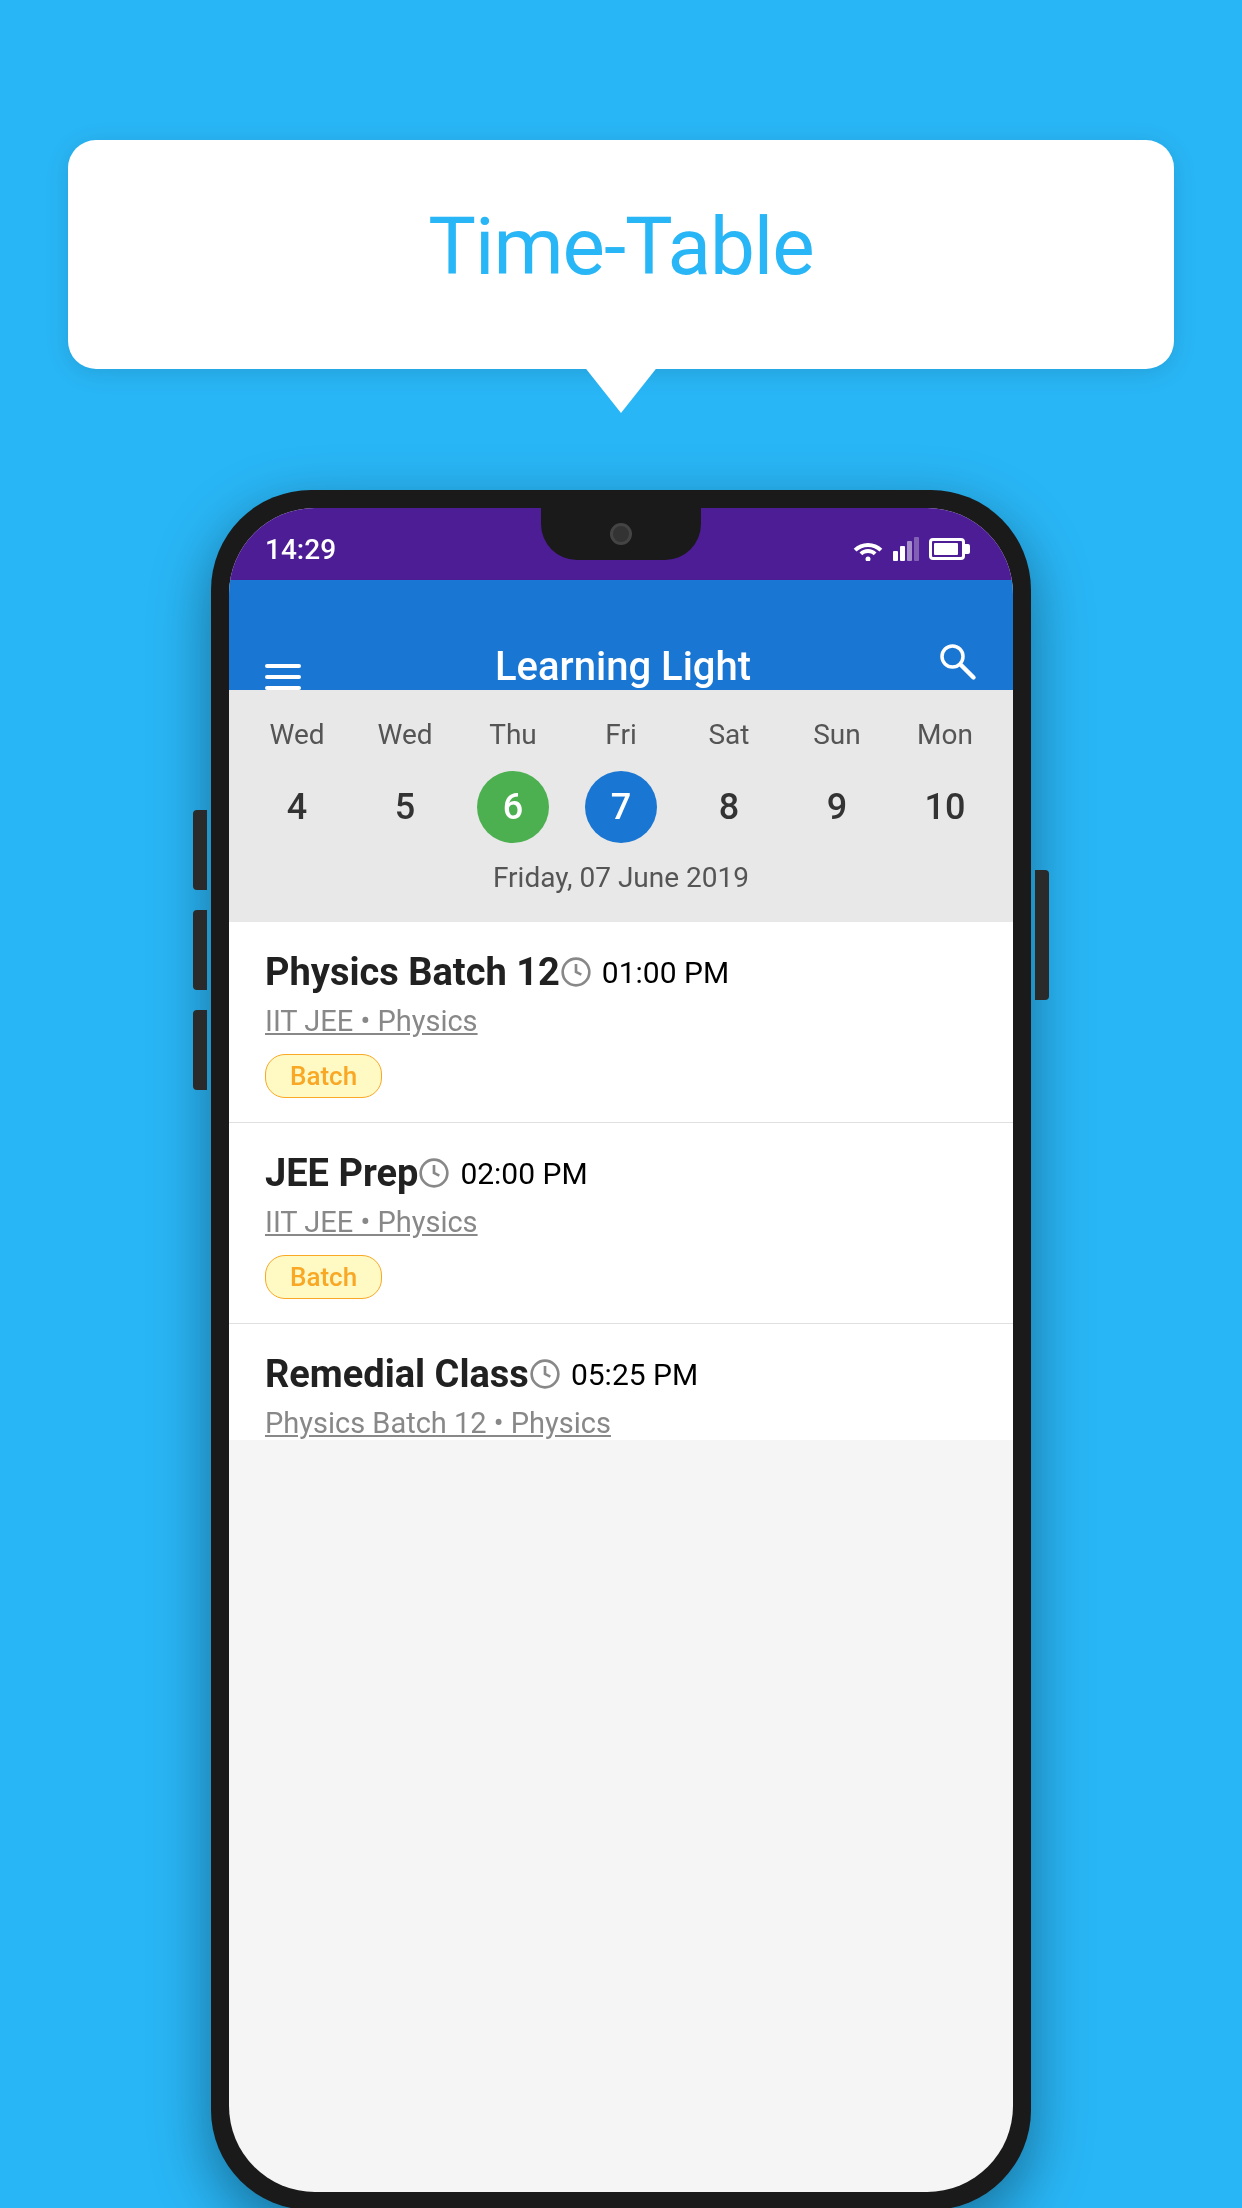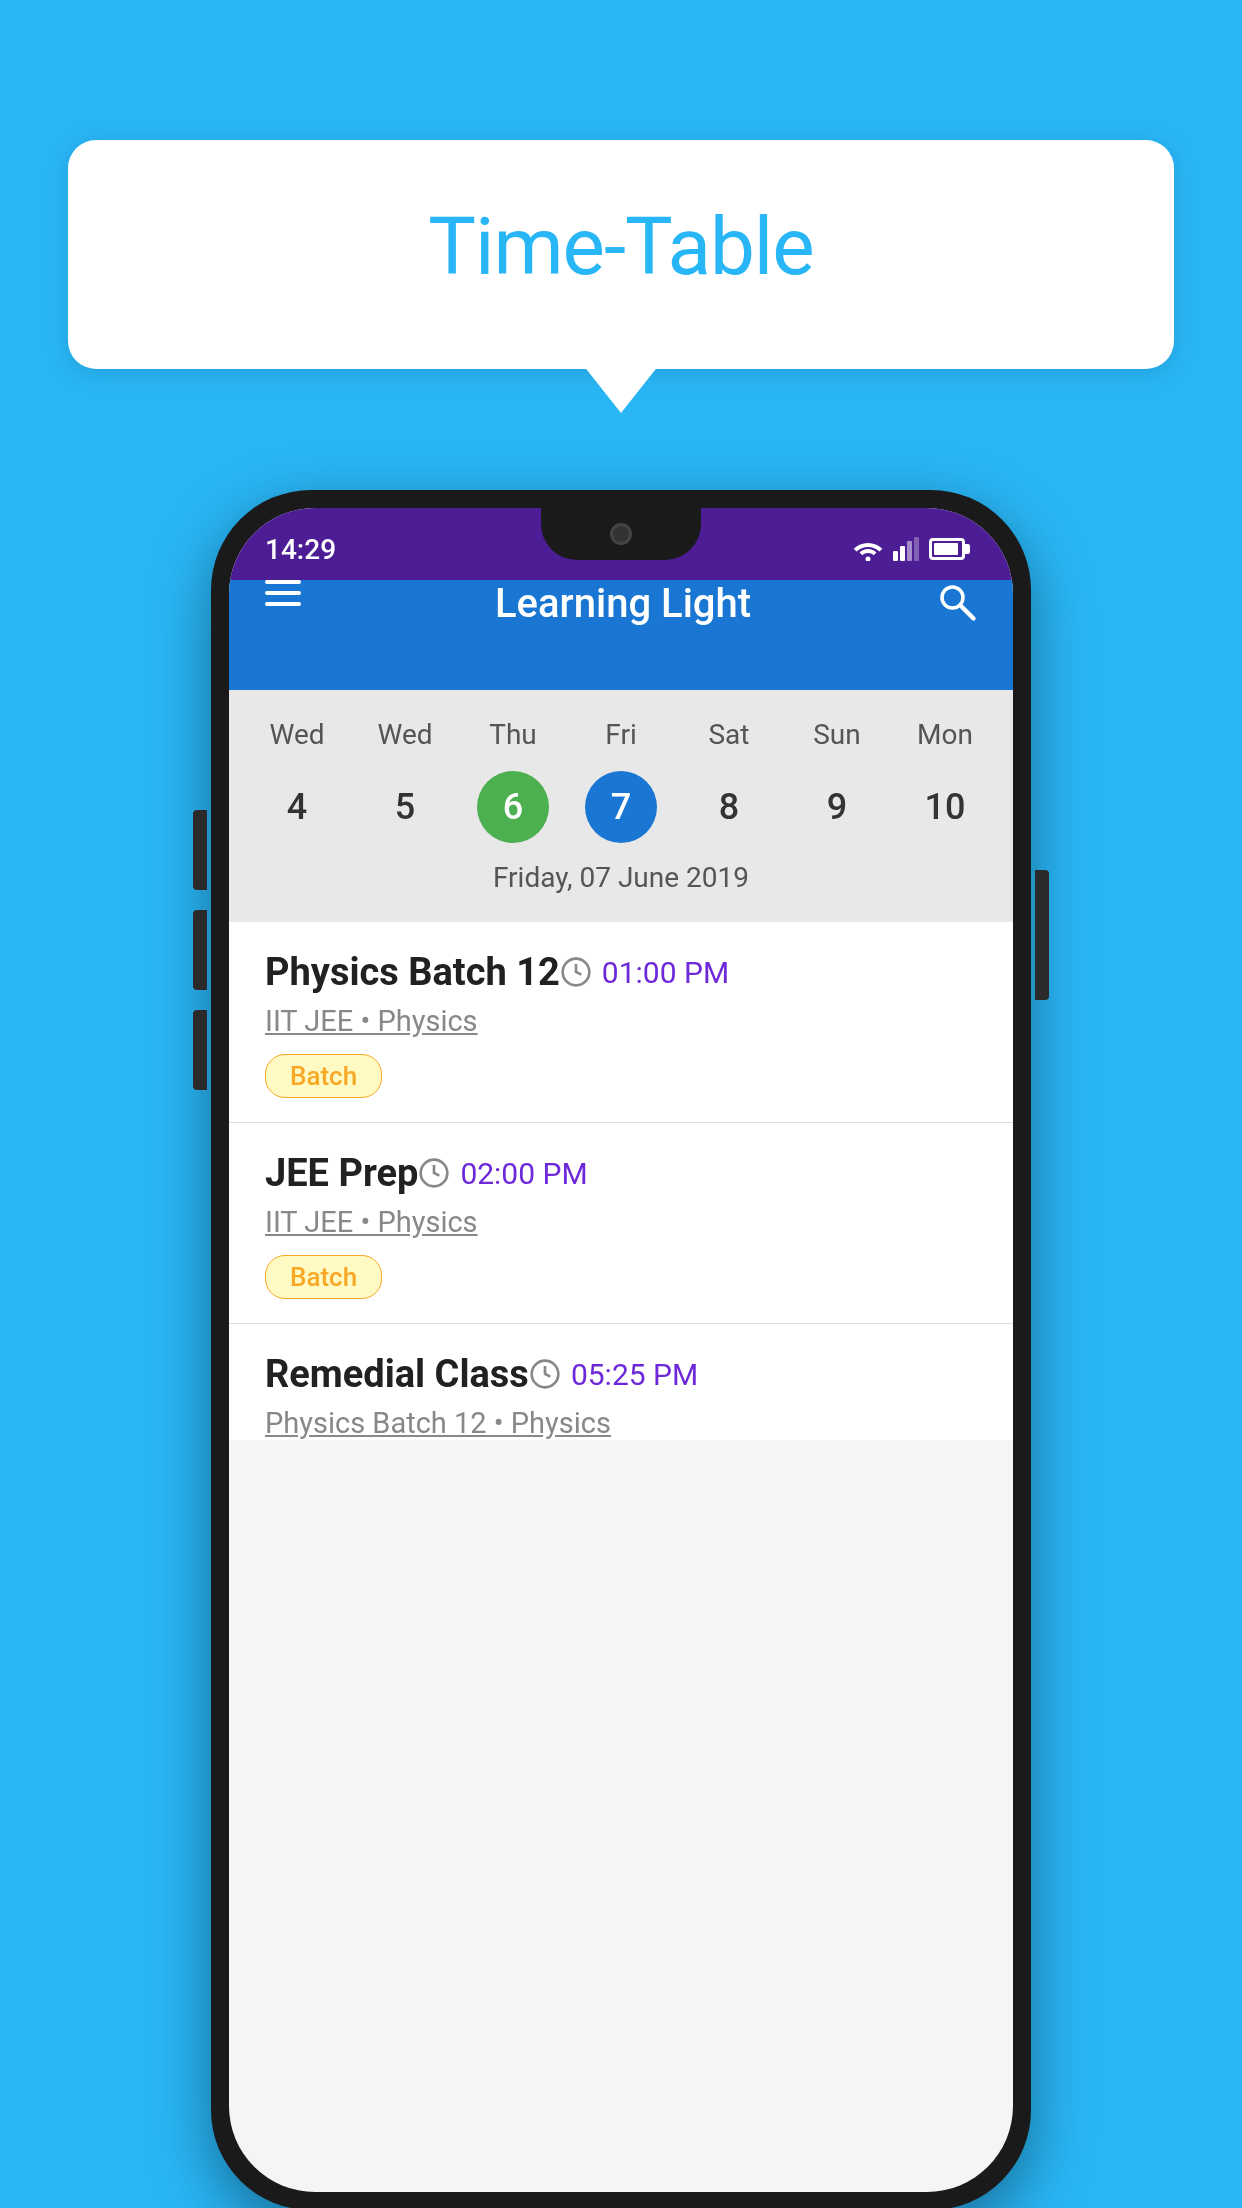--- a/index.html
+++ b/index.html
@@ -185,21 +185,21 @@
       right: 4px;
       background: white;
       border-radius: 1px;
     }
 
     
     .app-bar {
       background: #1976D2;
       height: 110px;
       display: flex;
-      align-items: flex-start;
+      align-items: flex-end;
       padding: 0 36px;
       gap: 18px;
     }
 
     .hamburger-icon {
       display: flex;
       flex-direction: column;
       gap: 7px;
       cursor: pointer;
     }
@@ -312,21 +312,21 @@
       font-size: 38px;
       font-weight: 700;
       color: #212121;
     }
 
     .schedule-item-time {
       display: flex;
       align-items: center;
       gap: 10px;
       font-size: 30px;
-      color: #6d28d9;
+      color: #000000;
     }
 
     .schedule-item-subtitle {
       font-size: 29px;
       color: #888;
       margin-bottom: 16px;
       text-decoration: underline;
     }
 
     .batch-badge {

